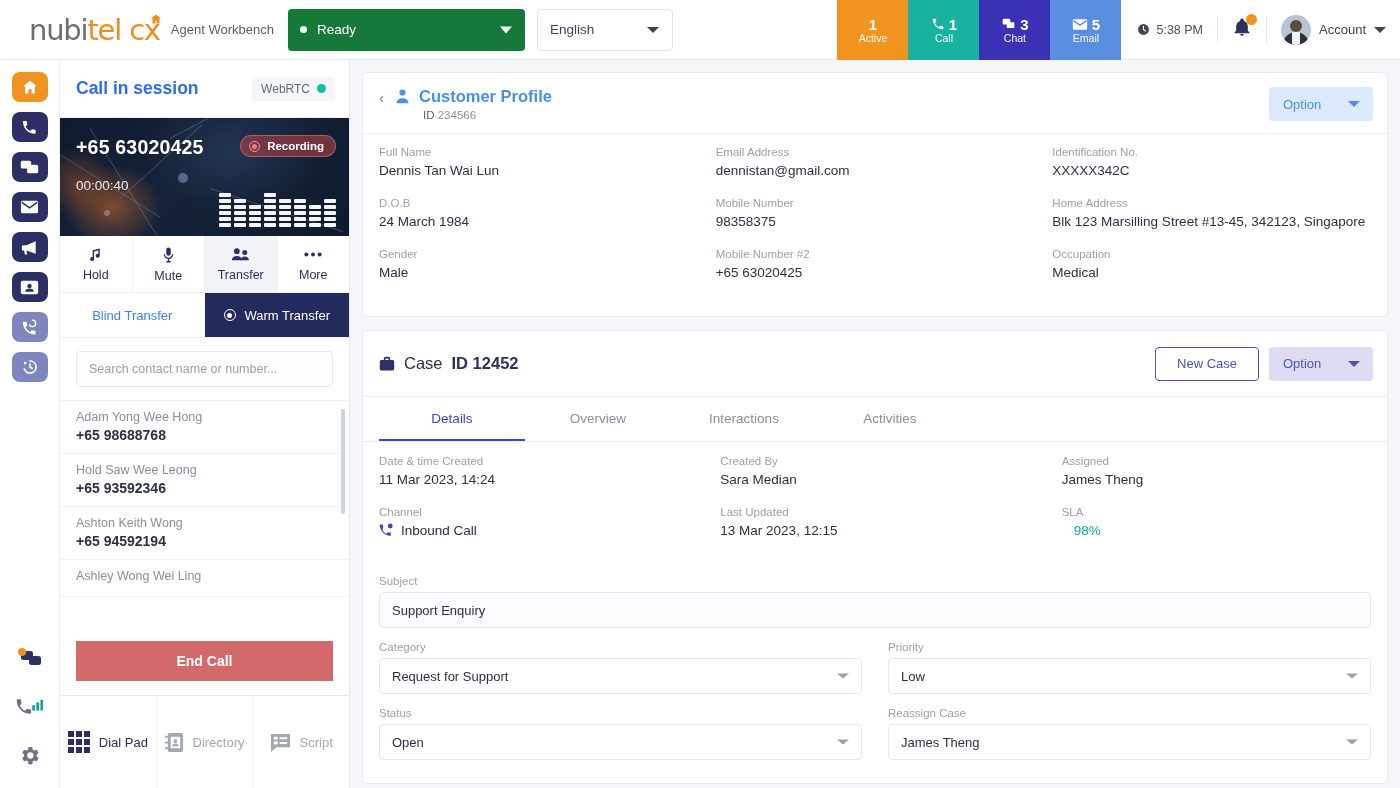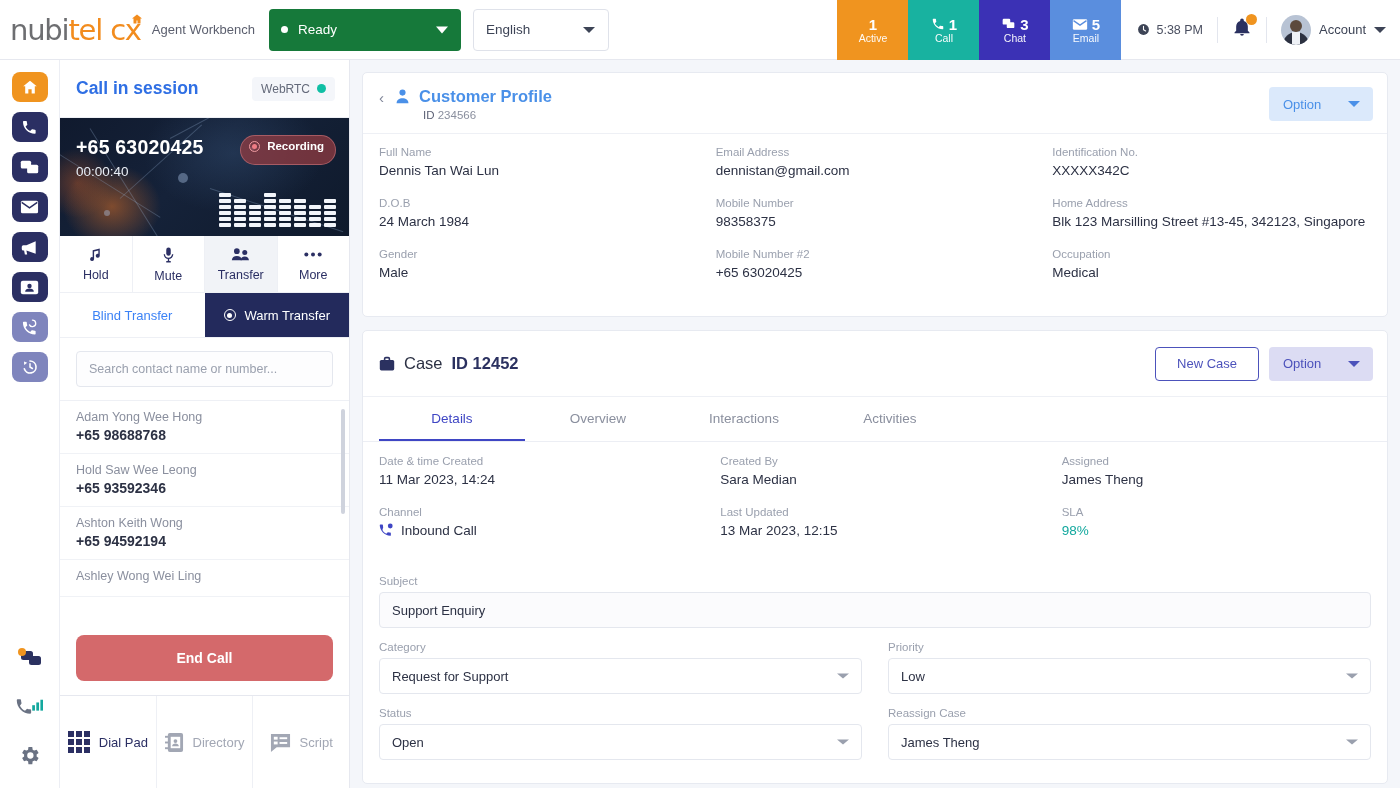--- a/index.html
+++ b/index.html
@@ -13,30 +13,30 @@
   .app { width: 1400px; height: 788px; position: relative; display: flex; flex-direction: column; }
 
   
   .topbar {
     height: 60px; min-height: 60px; width: 100%;
     background: #ffffff;
     border-bottom: 1px solid #e6e8ef;
     display: flex; align-items: stretch;
     position: relative; z-index: 30;
   }
-  .brand { display: flex; align-items: center; padding-left: 10px; gap: 9px; }
+  .brand { display: flex; align-items: center; padding-left: 29px; gap: 9px; }
   .logo-text { font-size: 29px; letter-spacing: -1.2px; font-weight: 400; position: relative; white-space: nowrap;
                font-family: "DejaVu Sans", sans-serif; }
   .logo-nubi { color: #6d6e71; }
   .logo-telcx { color: #f28c1e; }
   .logo-house { position: absolute; top: 0px; right: -2px; width: 12px; height: 12px; }
   .workbench { font-size: 13px; color: #5b5f6e; white-space: nowrap; margin-left: 2px; }
 
   .status-select {
-    width: 192px; height: 42px; margin: auto 0 auto 14px;
+    width: 237px; height: 42px; margin: auto 0 auto 14px;
     background: #16793a; border-radius: 4px; color: #fff;
     display: flex; align-items: center; padding: 0 12px;
     font-size: 13.5px; position: relative; cursor: pointer;
   }
   .status-dot { width: 7px; height: 7px; border-radius: 50%; background: #fff; margin-right: 10px; }
   .caret { width: 0; height: 0; border-left: 6px solid transparent; border-right: 6px solid transparent; }
   .caret-white { border-top: 7px solid #ffffff; }
   .caret-dark { border-top: 6px solid #3d4456; }
   .caret-blue { border-top: 6px solid #4a90e8; }
   .caret-indigo { border-top: 6px solid #4c52bb; }
@@ -122,25 +122,25 @@
     height: 118px; margin: 0; position: relative; overflow: hidden;
     background:
       radial-gradient(ellipse 70px 60px at 18% 75%, rgba(214,110,40,.55), rgba(214,110,40,0) 70%),
       radial-gradient(ellipse 50px 50px at 6% 55%, rgba(186,88,40,.45), rgba(186,88,40,0) 70%),
       radial-gradient(ellipse 120px 80px at 60% 30%, rgba(60,90,130,.35), rgba(20,30,55,0) 75%),
       linear-gradient(135deg, #101a2e 0%, #152239 45%, #0f1a2c 100%);
   }
   .netline { position: absolute; background: rgba(150,175,210,.30); height: 1px; transform-origin: left center; }
   .netdot { position: absolute; border-radius: 50%; background: rgba(175,200,235,.40); }
   .call-num { position: absolute; left: 16px; top: 18px; color: #fff; font-size: 19.5px; font-weight: 700; letter-spacing: .2px; }
-  .call-timer { position: absolute; left: 16px; top: 46px; color: #e8edf5; font-size: 13.5px; }
+  .call-timer { position: absolute; left: 16px; top: 60px; color: #e8edf5; font-size: 13.5px; }
   .rec-pill {
     position: absolute; right: 13px; top: 17px;
     background: rgba(150,60,65,.72); border: 1px solid rgba(220,130,135,.5);
-    border-radius: 20px; padding: 4px 11px 12px 8px;
+    border-radius: 20px; padding: 4px 11px 4px 8px;
     display: flex; align-items: center; gap: 7px; color: #fff; font-size: 11.5px; font-weight: 700;
   }
   .rec-ring { width: 11px; height: 11px; border-radius: 50%; border: 1.5px solid #ef9aa0; display: flex; align-items: center; justify-content: center; }
   .rec-ring i { width: 5px; height: 5px; border-radius: 50%; background: #ef7d85; display: block; }
   .eq { position: absolute; right: 13px; bottom: 9px; display: flex; align-items: flex-end; gap: 3px; height: 50px; }
   .eq .bar { width: 12px; display: flex; flex-direction: column; justify-content: flex-end; gap: 2px; }
   .eq .bar i { display: block; height: 4px; background: #f2f5fa; border-radius: 1px; }
 
   .call-actions { display: flex; border-bottom: 1px solid #eef0f5; }
   .act {
@@ -171,21 +171,21 @@
   .contacts { flex: 1; overflow: hidden; position: relative; }
   .contact {
     padding: 9px 16px 10px; border-bottom: 1px solid #f0f2f6;
   }
   .contact .cname { font-size: 12.5px; color: #8a8f9e; margin-bottom: 3px; }
   .contact .cnum { font-size: 14px; color: #2c3144; font-weight: 700; }
   .scrollbar { position: absolute; right: 4px; top: 8px; width: 4px; height: 105px; background: #cfd3dd; border-radius: 3px; }
 
   .endcall-wrap { padding: 0 16px 14px; background: #fff; }
   .endcall {
-    width: 100%; height: 46px; border: none; border-radius: 8px; cursor: pointer;
+    width: 100%; height: 40px; border: none; border-radius: 0; cursor: pointer;
     background: #d4696b; color: #fff; font-size: 14px; font-weight: 700;
     font-family: "Liberation Sans", sans-serif;
   }
   .bottom-tabs { display: flex; border-top: 1px solid #e6e8ef; height: 93px; }
   .btab {
     flex: 1; display: flex; align-items: center; justify-content: center;
     gap: 9px; cursor: pointer; border-right: 1px solid #eef0f5; font-size: 13px; color: #a2a7b4;
   }
   .btab:last-child { border-right: none; }
   .btab.active { color: #2b2f63; }
@@ -222,21 +222,21 @@
     background: #fff; color: #4c52bb; border: 1px solid #4c52bb; border-radius: 4px;
     height: 34px; width: 104px; font-size: 13px; cursor: pointer;
     font-family: "Liberation Sans", sans-serif;
   }
 
   .grid3 { display: grid; grid-template-columns: 1fr 1fr 1fr; padding: 12px 16px 16px; column-gap: 18px; row-gap: 0; }
   .fcol { display: flex; flex-direction: column; }
   .field { margin-bottom: 17px; }
   .field .flabel { font-size: 11.5px; color: #9aa0ae; margin-bottom: 4px; }
   .field .fval { font-size: 13.5px; color: #2c3144; line-height: 1.35; }
-  .field .fval.teal { color: #13a89e; }
+  .field .fval.teal { color: #13a89e; margin-left: 12px; }
   .fval-icon { display: flex; align-items: center; gap: 7px; }
 
   .case-title { font-size: 16.5px; color: #2c3144; display: flex; align-items: center; gap: 9px; font-weight: 400; }
   .case-title b { color: #2b3160; font-weight: 700; }
 
   .tabs { display: flex; border-bottom: 1px solid #eceef4; padding: 0 16px; }
   .tab {
     padding: 14px 0 13px; margin-right: 0; width: 146px; text-align: center;
     font-size: 13.5px; color: #8a8f9e; cursor: pointer; border-bottom: 2px solid transparent;
   }

